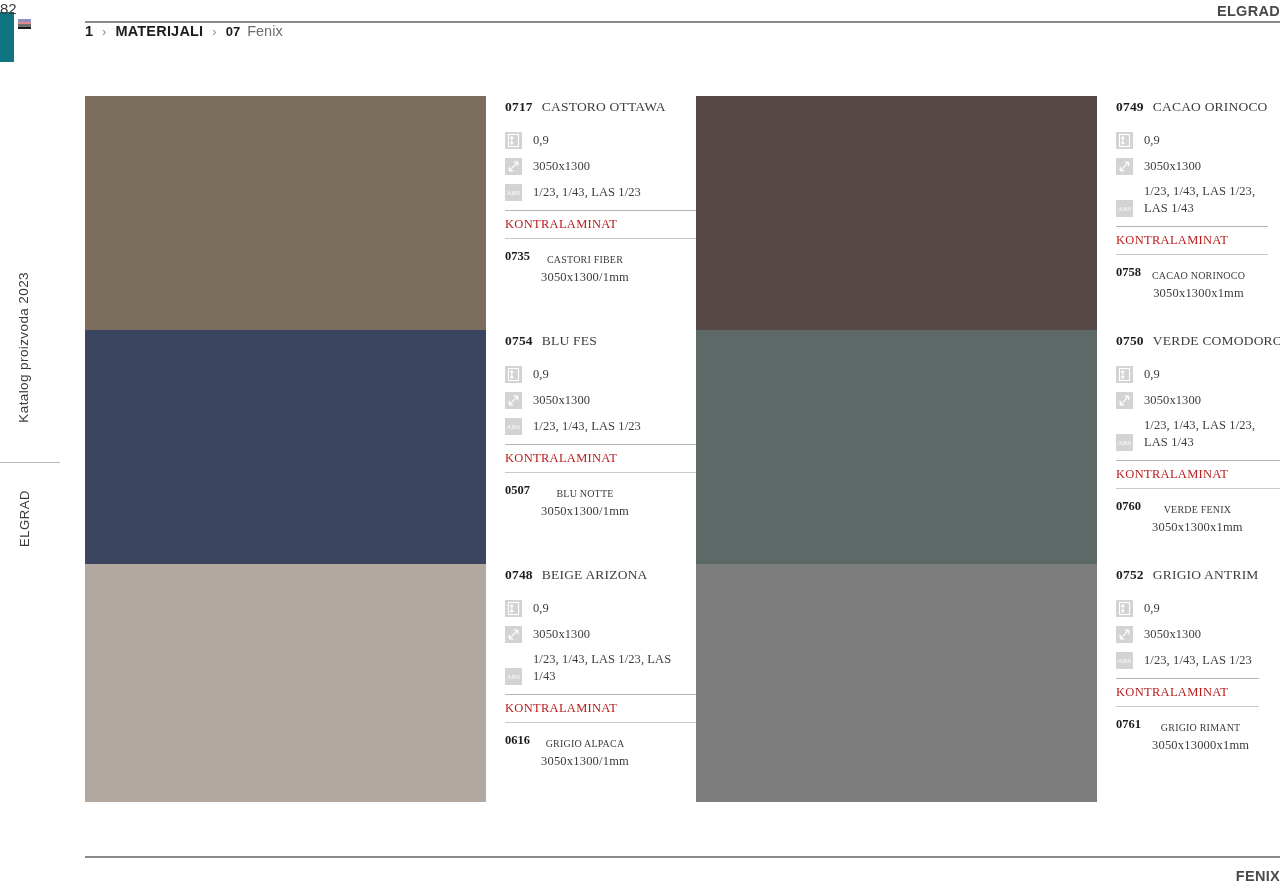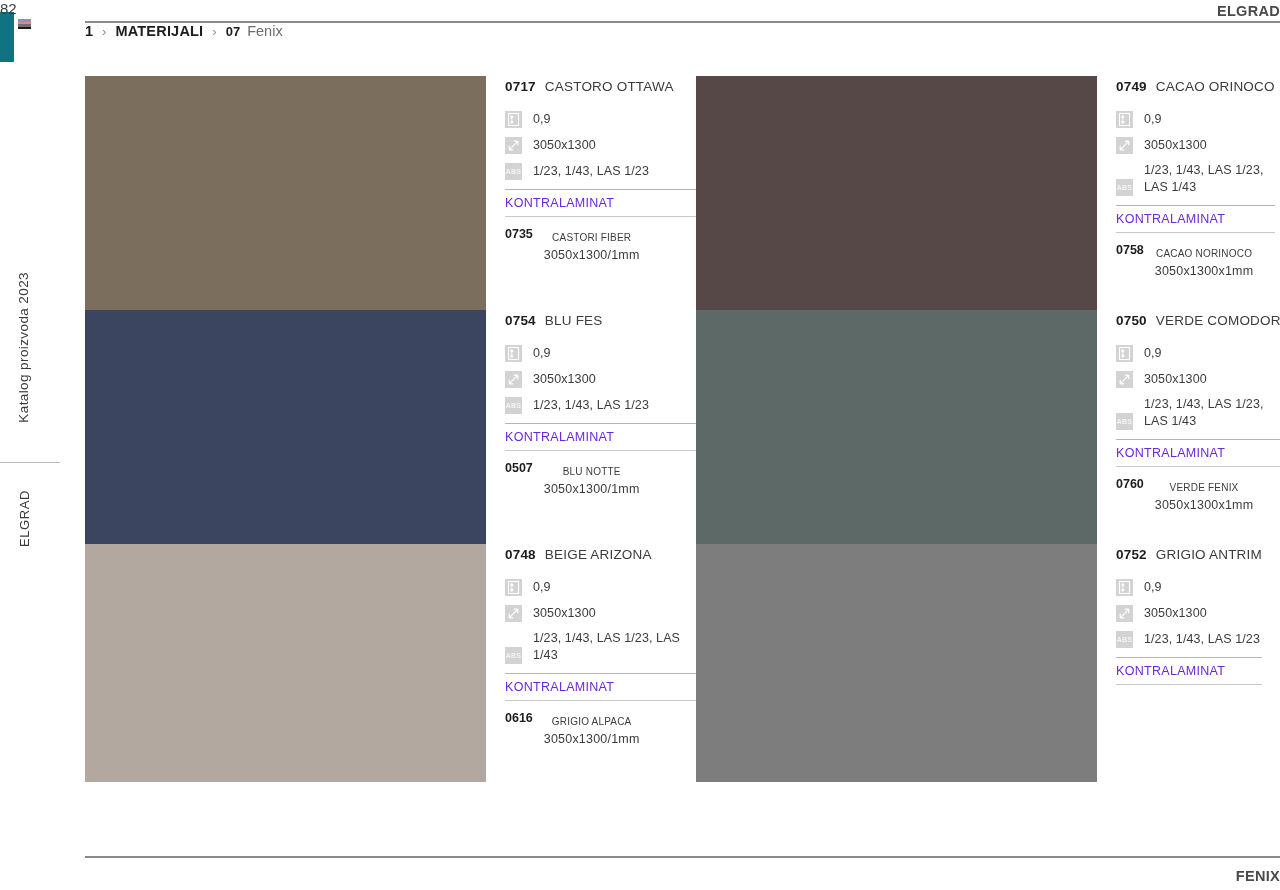--- a/index.html
+++ b/index.html
@@ -74,22 +74,23 @@
   .bc-name { font-size: 14.5px; color: #6d6d6d; margin-left: 7px; }
   .hdr-brand { font-size: 14.5px; font-weight: bold; color: #4a4a4a; letter-spacing: .3px; }
 
   .header-rule {
     position: absolute; left: 85px; top: 21px; width: 1195px; height: 1.5px;
     background: #8a8a8a;
   }
 
   
   .grid {
-    position: absolute; left: 85px; top: 76px;
+    position: absolute; left: 85px; top: 96px;
     width: 1195px;
+    font-family: Liberation Serif, serif;
   }
   .row { display: flex; }
   .cell { display: flex; }
   .cell.left  { width: 611px; }
   .cell.right { width: 560px; }
 
   .swatch { height: 234px; flex: none; }
   .cell.left  .swatch { width: 401px; }
   .cell.right .swatch { width: 401px; }
   .cell.left  .info   { width: 210px; }
@@ -118,21 +119,21 @@
   }
   .spec-val {
     font-size: 12.5px; color: #3c3c3c; margin-left: 11px;
     line-height: 17px; letter-spacing: .1px;
   }
   .cell.right .spec-val { max-width: 160px; }
   .cell.left  .spec-val { max-width: 172px; }
 
   .kl-rule-top { height: 1px; background: #b5b5b5; margin-top: 9px; }
   .kl-label {
-    font-size: 12.5px; color: #6d28d9; letter-spacing: .3px;
+    font-size: 12.5px; color: #b91c1c; letter-spacing: .3px;
     padding: 6px 0 6px 0;
   }
   .kl-rule-bot { height: 1px; background: #c9c9c9; }
 
   .kl-item { display: flex; margin-top: 10px; text-align: center; }
   .kl-code { font-size: 12.5px; font-weight: bold; color: #1d1d1d; flex: none; }
   .kl-body { margin-left: 11px; }
   .kl-name { font-size: 10px; color: #3c3c3c; letter-spacing: .2px; white-space: nowrap; }
   .kl-dim  { font-size: 12.5px; color: #3c3c3c; letter-spacing: .2px; white-space: nowrap; }
 
@@ -440,20 +441,27 @@
             <div class="spec">
               <span class="spec-ico">
                 <span class="abs-txt">ABS</span>
               </span>
               <span class="spec-val">1/23, 1/43, LAS 1/23</span>
             </div>
           </div>
           <div class="kl-rule-top"></div>
           <div class="kl-label">KONTRALAMINAT</div>
           <div class="kl-rule-bot"></div>
+          <div class="kl-item">
+            <span class="kl-code">0761</span>
+            <span class="kl-body">
+              <span class="kl-name">GRIGIO RIMANT</span><br>
+              <span class="kl-dim">3050x13000x1mm</span>
+            </span>
+          </div>
         </div>
       </div>
     </div>
 
   </div>
 
   <div class="footer-rule"></div>
   <div class="footer">
     <span class="ft-brand">FENIX</span>
   </div>

